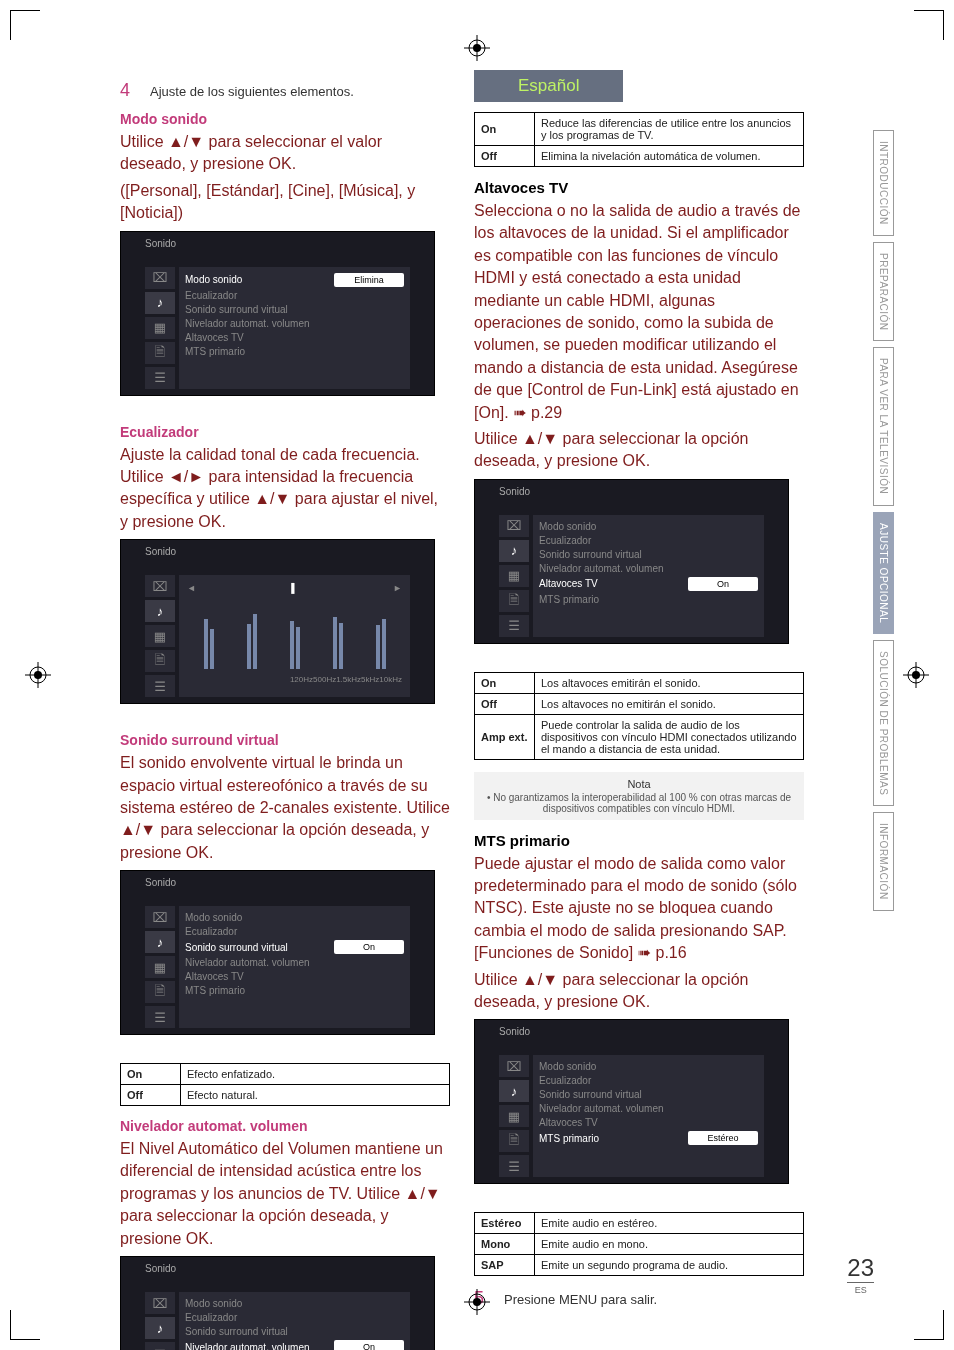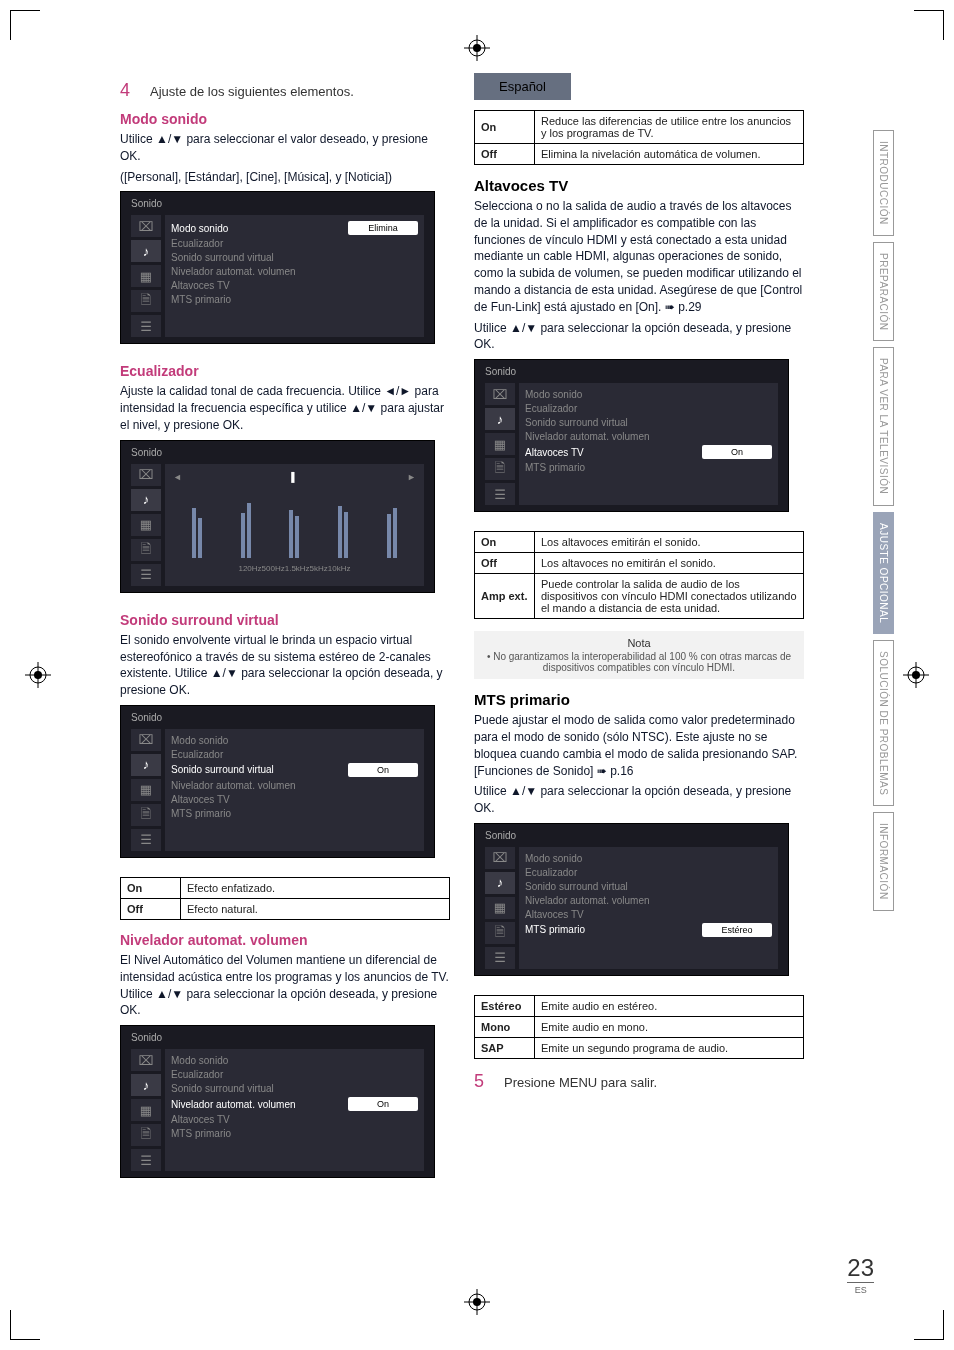--- a/index.html
+++ b/index.html
@@ -31,31 +31,31 @@
   .columns { display:flex; gap:24px; }
   .col { width: 330px; }
 
   .step-line { display:flex; align-items:baseline; gap:10px; margin-bottom:6px;}
   .step-num { color:#c23b7a; font-size:18px; font-weight:400; width:20px; }
   .step-text { font-size:13px; color:#333; }
 
   .section-title { color:#c23b7a; font-size:14px; font-weight:bold; margin:10px 0 4px; }
   .section-title-black { color:#000; font-size:15px; font-weight:bold; margin:10px 0 4px; }
 
-  .body-text { font-size:12px; color:#0f172a; line-height:1.4; margin-bottom:4px; }
+  .body-text { font-size:16px; color:#7f1d1d; line-height:1.4; margin-bottom:4px; }
 
   
   .osd {
     width: 315px;
     background: #1a1a22;
     border: 1px solid #000;
-    padding: 6px 10px;
-    margin: 6px 0 19px;
+    padding: 6px 24px;
+    margin: 6px 0 28px;
     display:flex;
-    gap:4px;
+    gap:16px;
     flex-direction:column;
     position:relative;
   }
   .osd-header { color:#aaa; font-size:10px; margin-bottom:2px; }
   .osd-body { display:flex; gap:4px; }
   .osd-icons {
     width: 30px;
     display:flex; flex-direction:column; gap:3px;
   }
   .osd-icon {
@@ -82,36 +82,36 @@
 
   
   .eq-panel {
     flex:1; background:#2a2a35; padding:8px;
     display:flex; flex-direction:column; gap:6px;
   }
   .eq-header { display:flex; justify-content:space-between; font-size:9px; color:#888;}
   .eq-bars { display:flex; justify-content:space-around; align-items:flex-end; height:70px;}
   .eq-bar-group { display:flex; gap:2px; align-items:flex-end;}
   .eq-bar { width:4px; background:#7788aa; }
-  .eq-labels { display:flex; justify-content:center; font-size:8px; color:#888;}
+  .eq-labels { display:flex; justify-content:flex-end; font-size:8px; color:#888;}
 
   
   table.defs {
     width:100%; border-collapse:collapse; font-size:11px;
     margin-bottom:12px;
   }
   table.defs td {
     border:1px solid #000; padding:4px 6px; vertical-align:middle;
   }
   table.defs td:first-child { font-weight:bold; white-space:nowrap; width:60px;}
 
   
   .lang-tab {
-    display:inline-block; background:#666f80; color:#000000;
-    padding:6px 25px; font-size:13px;
+    display:inline-block; background:#666f80; color:#bef264;
+    padding:6px 44px; font-size:17px;
     margin-bottom:10px; margin-top:-12px;
   }
 
   .note-box {
     background:#f2f2f2; padding:6px 8px; font-size:10px;
     color:#555; margin:8px 0 12px;text-align:center;
   }
   .note-box .note-title { font-size:11px; color:#333; margin-bottom:2px; display:block;}
 
   

